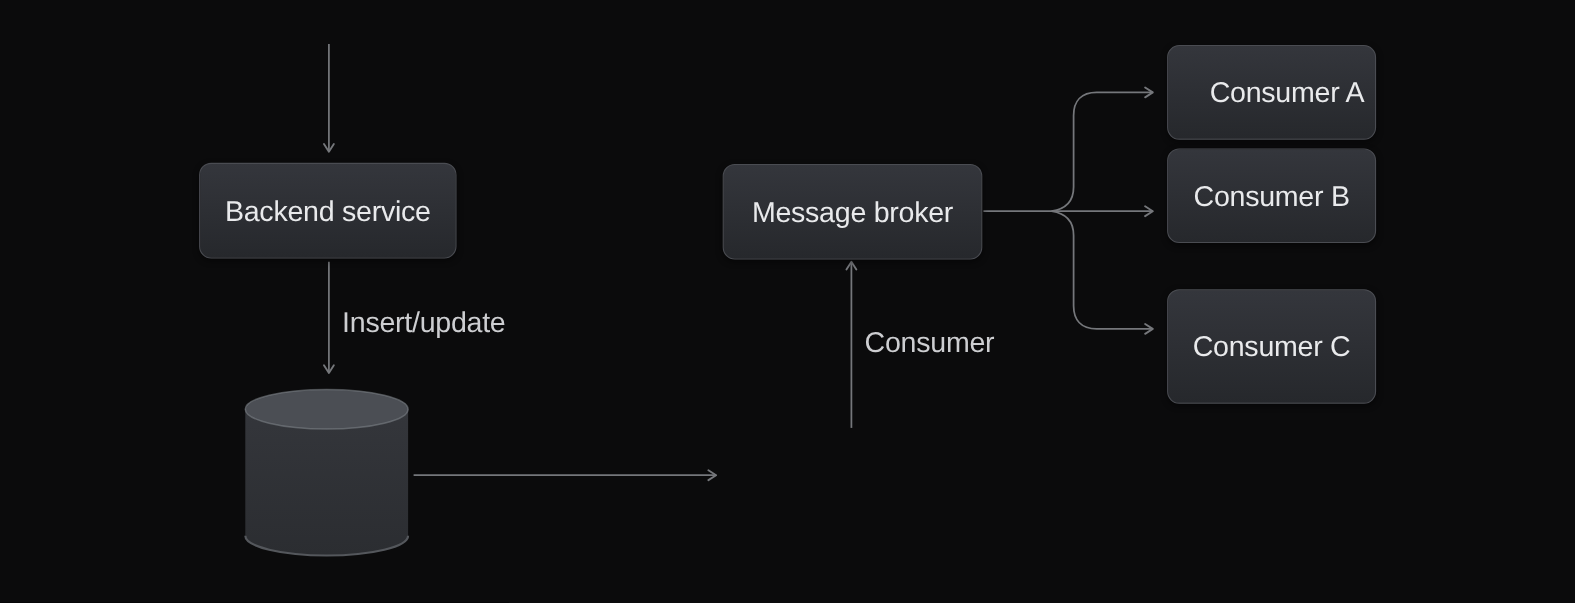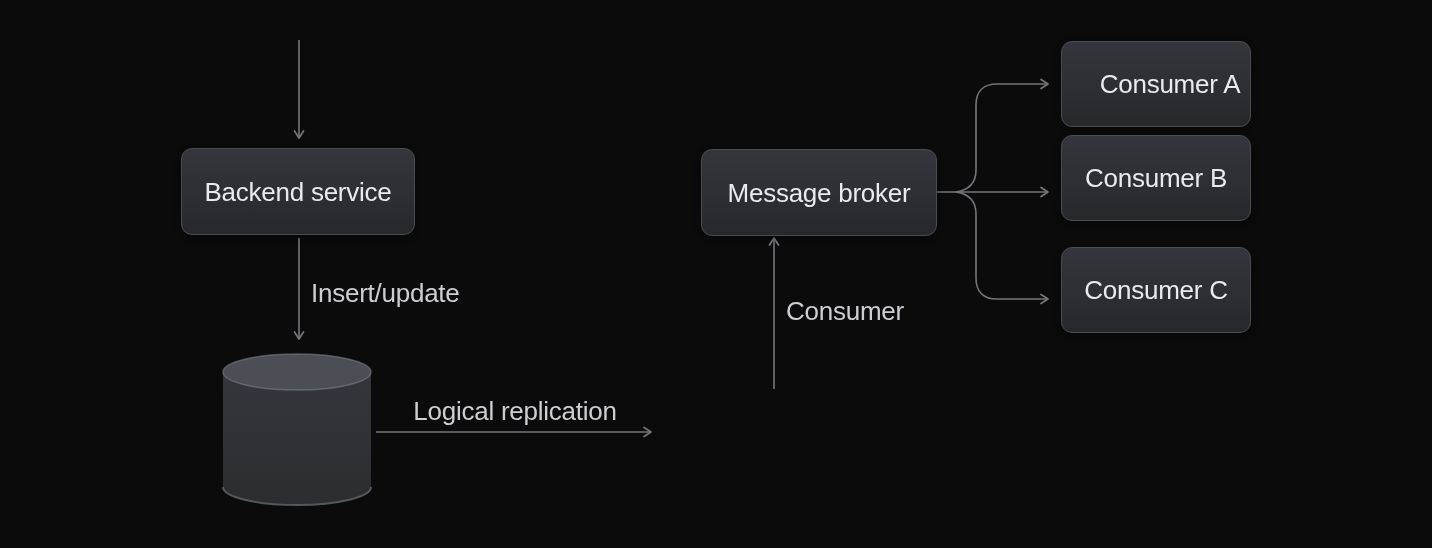--- a/index.html
+++ b/index.html
@@ -81,36 +81,35 @@
       <path d="M 223 372 L 223 487 A 74 18 0 0 0 371 487 L 371 372 Z" fill="url(#cylBody)"></path>
       <path class="cyl-rim" d="M 223 487 A 74 18 0 0 0 371 487"></path>
       <ellipse class="cyl-top" cx="297" cy="372" rx="74" ry="18"></ellipse>
     </g>
   </svg>
 
   <div class="node" style="left:181px;top:148px;width:234px;height:87px;align-items:center;">
     <span>Backend service</span>
   </div>
 
-  <div class="node" style="left:657px;top:149px;width:236px;height:87px;margin-left:44px;">
+  <div class="node" style="left:657px;top:149px;width:236px;height:87px;">
     <span>Message broker</span>
   </div>
 
 
   <div class="node" style="left:1061px;top:41px;width:190px;height:86px;padding-left:28px;">
     <span>Consumer A</span>
   </div>
 
   <div class="node" style="left:1061px;top:135px;width:190px;height:86px;">
     <span>Consumer B</span>
   </div>
 
-  <div class="node" style="left:1061px;top:247px;width:190px;height:86px;">
+  <div class="node" style="left:1061px;top:263px;width:190px;height:104px;">
     <span>Consumer C</span>
   </div>
 
   <div class="edge-label" style="left:311px;top:278px;">Insert/update</div>
 
-  <div class="edge-label centered" style="left:404px;top:396px;width:222px;">Logical replication</div>
 
   <div class="edge-label" style="left:786px;top:296px;">Consumer</div>
 
 </div>
 
 </body></html>

